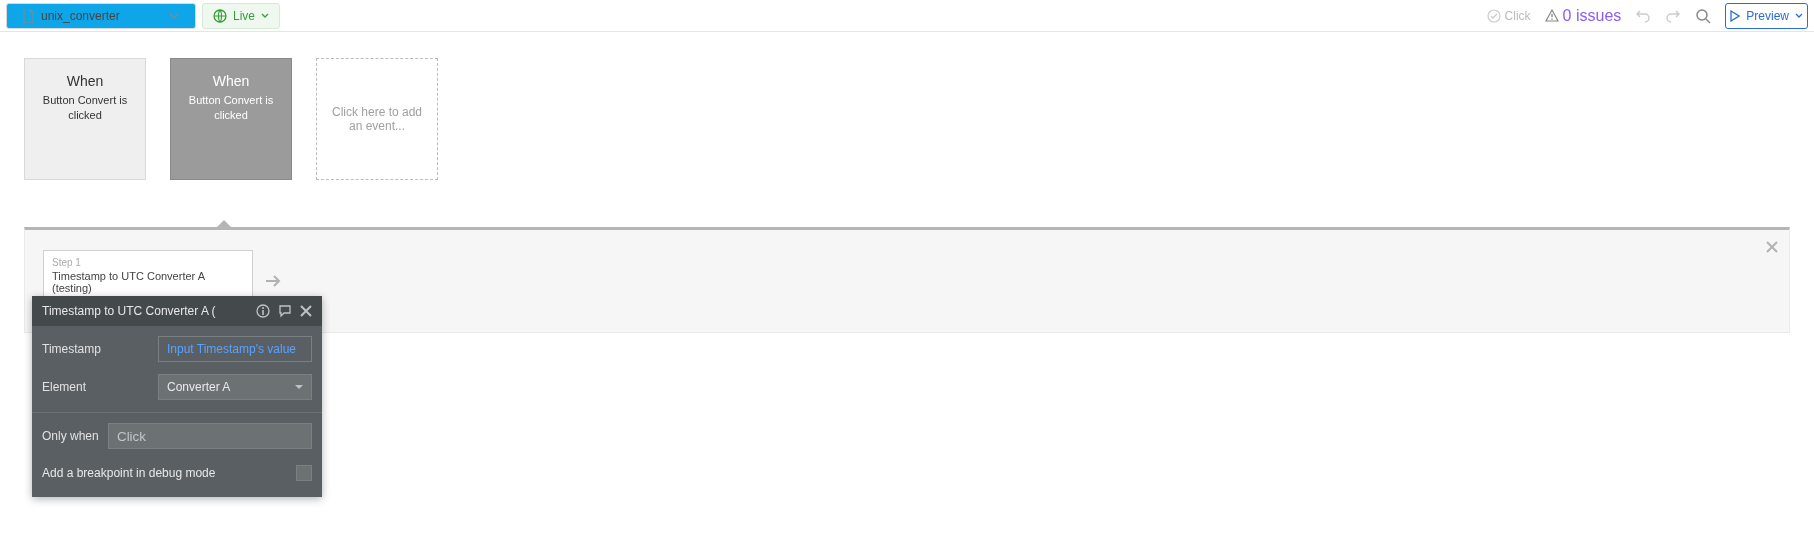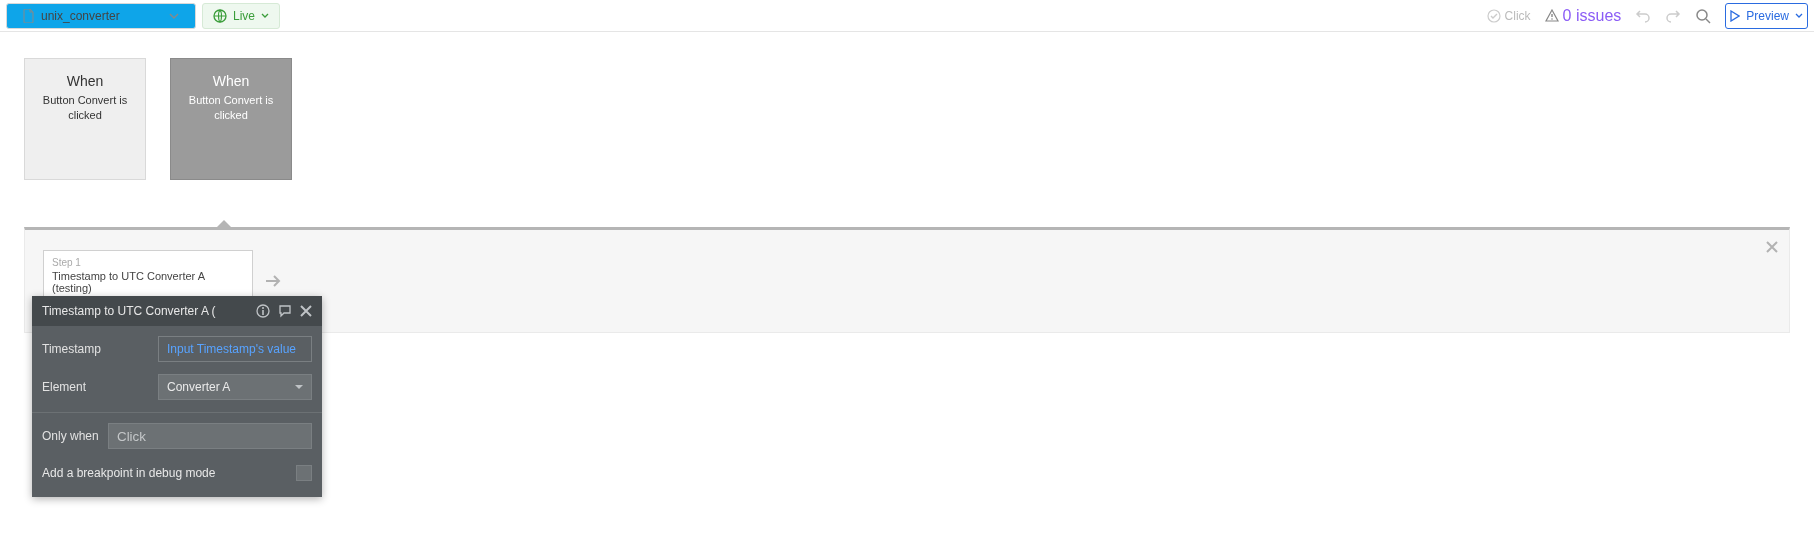--- a/index.html
+++ b/index.html
@@ -152,20 +152,23 @@
 <div class="canvas">
   <div class="events-row">
     <div class="evt-card">
       <div class="title">When</div>
       <div class="desc">Button Convert is clicked</div>
     </div>
     <div class="evt-card sel">
       <div class="title">When</div>
       <div class="desc">Button Convert is clicked</div>
     </div>
+    <div class="evt-add">
+      <span>Click here to add an event...</span>
+    </div>
   </div>
 
   <div class="actions-panel">
     <div class="arrowup"></div>
     <div class="close">
       <svg width="14" height="14" viewBox="0 0 14 14">
           <path d="M2 2l10 10M12 2L2 12" stroke="#b2b2b2" stroke-width="2"></path>
         </svg>
     </div>
     <div class="actions-row">

